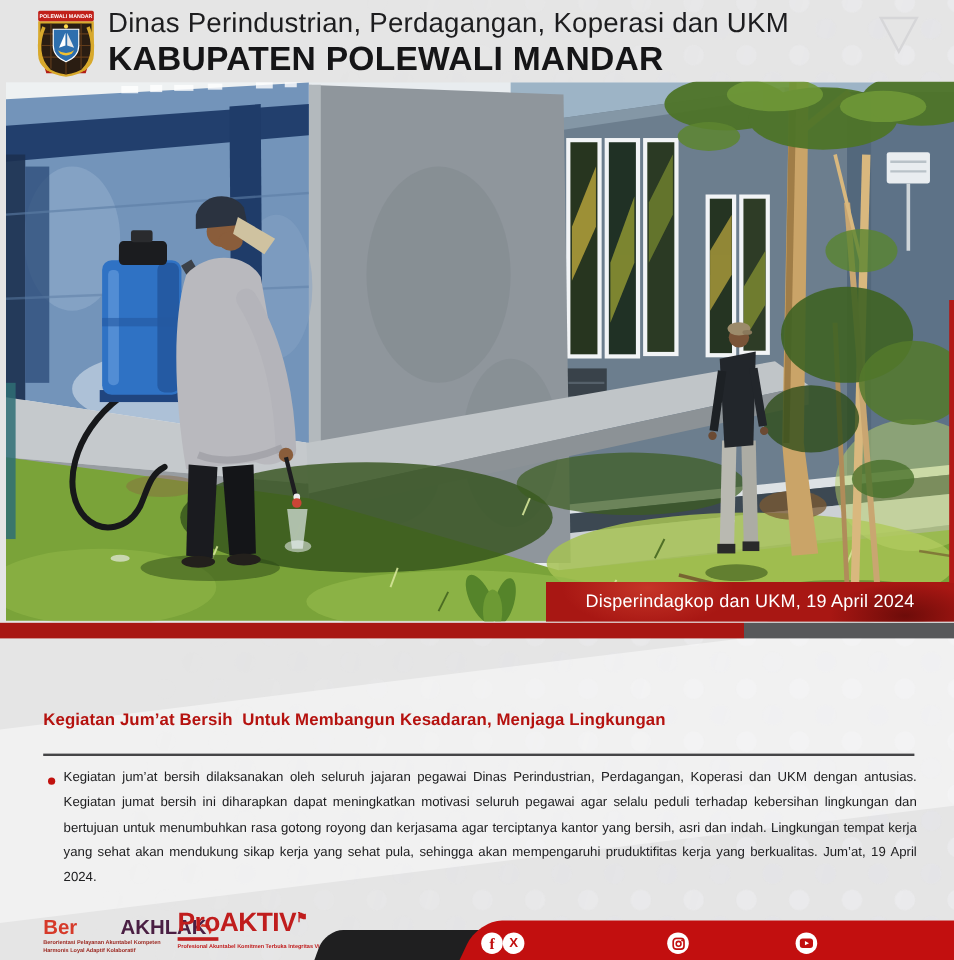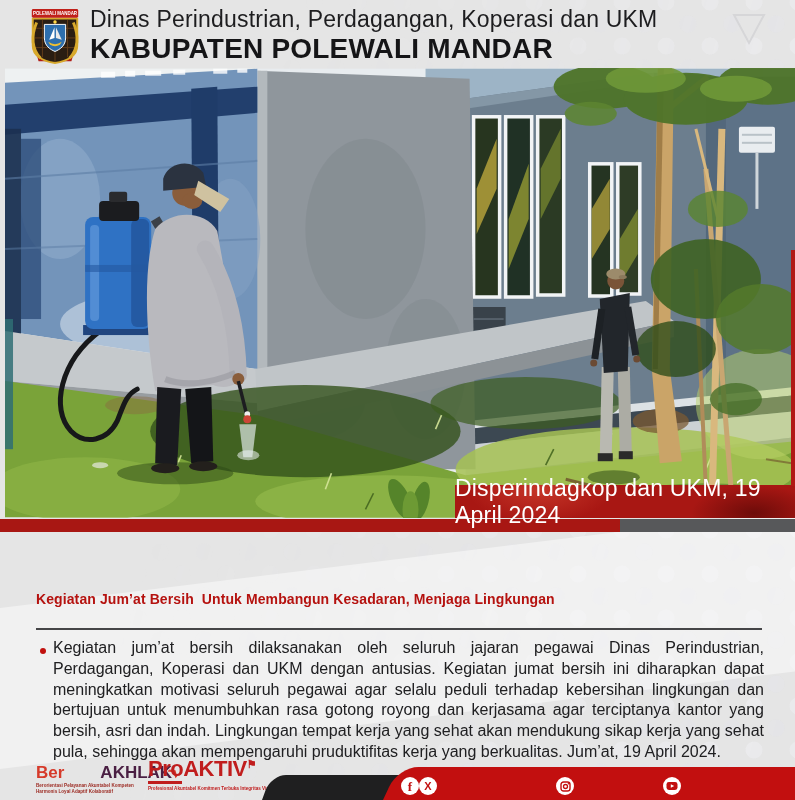--- a/index.html
+++ b/index.html
@@ -18,35 +18,35 @@
   .header{position:absolute;left:0;top:0;width:795px;height:68px;z-index:2;}
   .crest{position:absolute;left:28px;top:7px;width:54px;height:58px;}
   .h-title{position:absolute;left:90px;top:6px;width:600px;color:#1d1d1f;}
   .h-line1{font-size:23px;letter-spacing:.2px;white-space:nowrap;}
   .h-line2{font-size:28px;font-weight:bold;letter-spacing:.2px;white-space:nowrap;color:#151517;}
   .tri{position:absolute;left:731px;top:12px;width:36px;height:34px;}
   
   .photo{position:absolute;left:5px;top:68px;width:790px;height:450px;z-index:1;overflow:hidden;}
   .caption{position:absolute;left:455px;top:485px;width:340px;height:33px;z-index:3;
     display:flex;align-items:center;justify-content:center;
-    color:#fff;font-size:23px;letter-spacing:.2px;
+    color:#fff;font-size:15px;letter-spacing:.2px;
     background:
       radial-gradient(90px 40px at 88% 85%, rgba(90,8,6,.75) 0%, transparent 70%),
       radial-gradient(110px 50px at 25% 15%, rgba(221,77,56,.55) 0%, transparent 65%),
       #a81713;}
   .edge-strip{position:absolute;left:791px;top:250px;width:4px;height:236px;background:#b11815;z-index:3;}
   .bar-red{position:absolute;left:0;top:519px;width:620px;height:13px;background:#a81713;z-index:2;}
   .bar-gray{position:absolute;left:620px;top:519px;width:175px;height:13px;background:#57585a;z-index:2;}
   
   .article-title{position:absolute;left:36px;top:591px;width:740px;z-index:2;
     font-size:14px;font-weight:bold;color:#b5120f;white-space:pre-wrap;letter-spacing:.1px;}
   .divider{position:absolute;left:36px;top:628px;width:726px;height:2px;background:#454547;z-index:2;}
   .bullet{position:absolute;left:40px;top:648px;width:6px;height:6px;border-radius:50%;background:#c1110e;z-index:2;}
   .body-text{position:absolute;left:53px;top:638px;width:711px;z-index:2;
-    font-size:16px;line-height:20.8px;color:#202022;text-align:justify;}
+    font-size:11px;line-height:20.8px;color:#202022;text-align:justify;}
   
   .band-black{position:absolute;left:262px;top:775px;width:560px;height:25px;background:#1f1f20;
     border-top-left-radius:15px;z-index:3;transform:skewX(-20deg);transform-origin:0 100%;}
   .band-red{position:absolute;left:383px;top:767px;width:440px;height:33px;background:#c20f0f;
     border-top-left-radius:20px;z-index:4;transform:skewX(-25deg);transform-origin:0 100%;}
   .soc{position:absolute;top:777px;width:18px;height:18px;border-radius:50%;background:#fff;z-index:5;
     display:flex;align-items:center;justify-content:center;cursor:pointer;}
   .soc-f{left:401px;} .soc-x{left:419px;} .soc-ig{left:556px;} .soc-yt{left:663px;}
   .glyph-f{font-family:"Liberation Serif",serif;font-weight:bold;font-size:13px;color:#c20f0f;line-height:1;}
   .glyph-x{font-weight:bold;font-size:11px;color:#c20f0f;line-height:1;}

